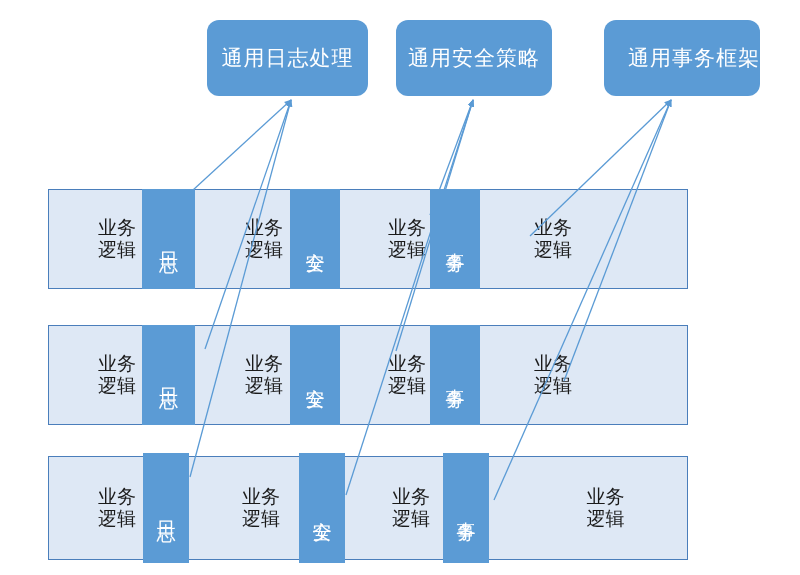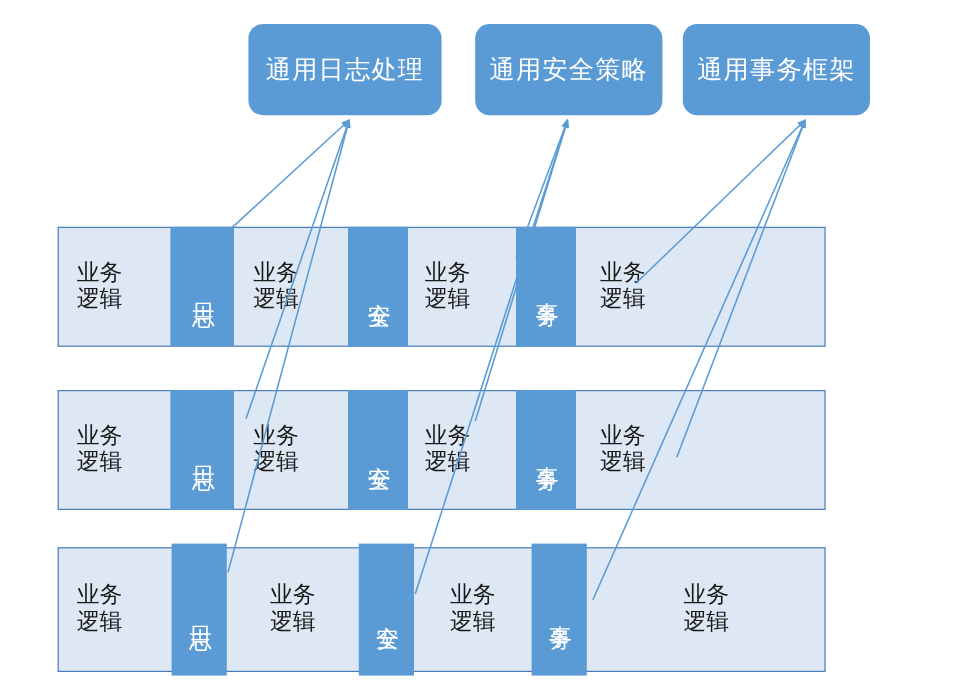--- a/index.html
+++ b/index.html
@@ -62,20 +62,21 @@
     justify-content: center;
     color: #1a1a1a;
     font-size: 19px;
     line-height: 1.18;
     text-align: center;
     z-index: 3;
     box-sizing: border-box;
   }
   .biz-cell span {
     display: block;
+    margin-left: 34px;
   }
 
   .aspect-cell {
     position: absolute;
     background: #5B9BD5;
     display: flex;
     align-items: center;
     justify-content: center;
     color: #ffffff;
     font-size: 19px;
@@ -116,21 +117,21 @@
   </svg>
 
   <div class="aspect-box" style="left:207px; top:20px; width:161px; height:76px;">
     <span>通用日志处理</span>
   </div>
 
   <div class="aspect-box" style="left:396px; top:20px; width:156px; height:76px;text-align:right;">
     <span>通用安全策略</span>
   </div>
 
-  <div class="aspect-box" style="left:569px; top:20px; width:156px; height:76px;">
+  <div class="aspect-box" style="left:604px; top:20px; width:156px; height:76px;justify-content:flex-end;">
     <span>通用事务框架</span>
   </div>
 
   <div id="rows-host">
       <div class="layer-row" style="left: 48px; top: 189px; width: 640px; height: 100px;"></div>
       <div class="biz-cell" style="left: 48px; top: 189px; width: 94px; height: 100px; justify-content: flex-start; padding-left: 16px;">
         <div>
           <span>业务</span>
           <span>逻辑</span>
         </div>

